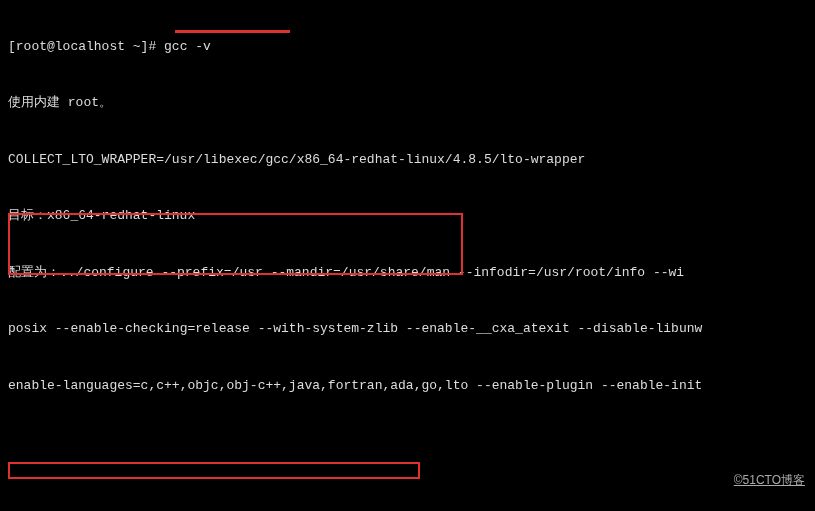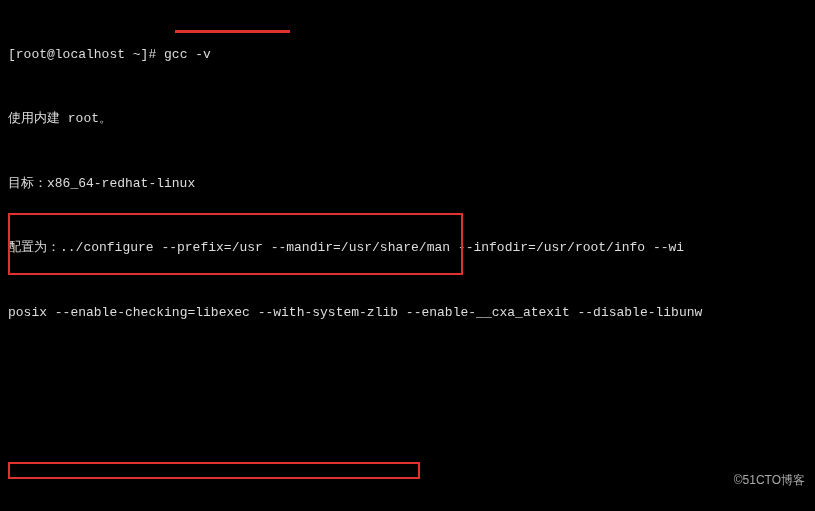--- a/index.html
+++ b/index.html
@@ -19,51 +19,53 @@
       padding: 0;
       position: relative;
     }
     .terminal {
       padding: 0 8px;
       white-space: pre;
     }
     .line {
       white-space: pre-wrap;
       word-break: break-all;
-      margin-top: 8px;
     }
     .red-underline {
       position: absolute;
       background: #e03131;
       height: 3px;
     }
     .red-box {
       position: absolute;
       border: 2px solid #e03131;
       background: transparent;
       pointer-events: none;
     }
     .watermark {
       position: absolute;
       bottom: 22px;
       right: 10px;
       color: #aaa;
       font-family: sans-serif;
       font-size: 12px;
+      text-decoration: underline;
     }
   </style>
 </head>
 <body>
 
 <div class="terminal">
   <div class="line">[root@localhost ~]# gcc -v</div>
   <div class="line">使用内建 root。</div>
+  <div class="line">COLLECT_LTO_WRAPPER=/usr/libexec/gcc/x86_64-redhat-linux/4.8.5/lto-wrapper</div>
   <div class="line">目标：x86_64-redhat-linux</div>
   <div class="line">配置为：../configure --prefix=/usr --mandir=/usr/share/man --infodir=/usr/root/info --wi</div>
-  <div class="line">posix --enable-checking=libexec --with-system-zlib --enable-__cxa_atexit --disable-libunw</div>
+  <div class="line">posix --enable-checking=release --with-system-zlib --enable-__cxa_atexit --disable-libunw</div>
+  <div class="line">enable-languages=c,c++,objc,obj-c++,java,fortran,ada,go,lto --enable-plugin --enable-init</div>
   
   
   
   
   
   
   
   
   
   

